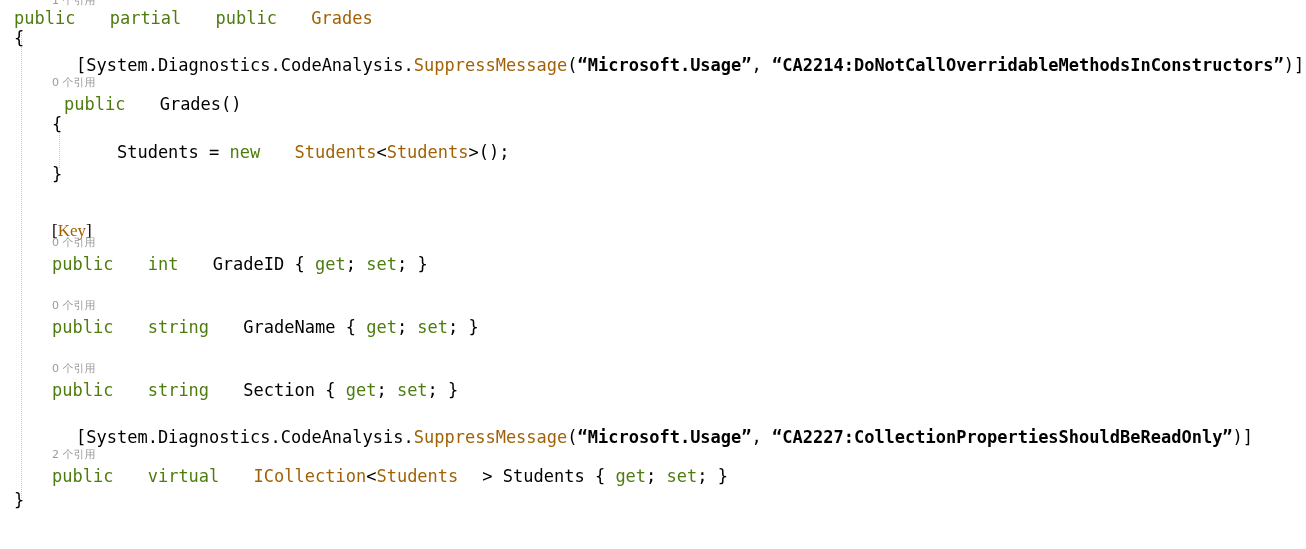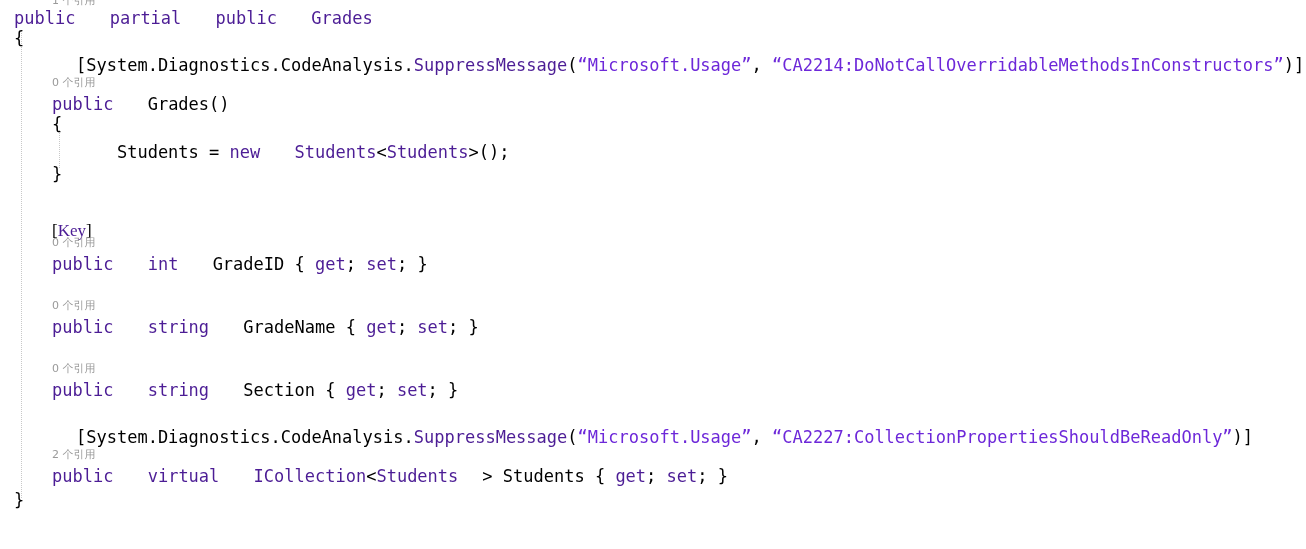--- a/index.html
+++ b/index.html
@@ -44,41 +44,41 @@
     position: absolute;
     left: 0;
     white-space: pre;
     font-family: "DejaVu Sans", "Liberation Sans", sans-serif;
     font-size: 11px;
     line-height: 14px;
     color: #9a9a9a;
   }
 
   
-  .kw   { color: #4c1d95; margin-top: 44px; }
-  .typ  { color: #4c1d95; }
-  .str  { color: #6d28d9; }
+  .kw   { color: #4d7c0f; margin-top: 44px; }
+  .typ  { color: #a16207; }
+  .str  { color: #000000; font-weight: bold; }
   .plain{ color: #000000; margin-left: 24px; }
   .punc { color: #000000; }
 </style>
 </head>
 <body>
 
 <div id="editor">
   <div id="guides-layer">
       <div class="guide" style="left: 21px; top: 30px; height: 468px;"></div>
       <div class="guide" style="left: 59px; top: 130px; height: 38px;"></div>
     </div>
   <div id="lines-layer">
       <div class="codelens" style="left: 52px; top: -6px;">1 个引用</div>
       <div class="code-line" style="left: 14px; top: 8px;"><span class="kw">public</span><span class="plain"> </span><span class="kw">partial</span><span class="plain"> </span><span class="kw">public</span><span class="plain"> </span><span class="typ">Grades</span></div>
       <div class="code-line" style="left: 14px; top: 28px;"><span class="punc">{</span></div>
       <div class="code-line" style="left: 52px; top: 55px;"><span class="plain">[System.Diagnostics.CodeAnalysis.</span><span class="typ">SuppressMessage</span><span class="punc">(</span><span class="str">“Microsoft.Usage”</span><span class="punc">, </span><span class="str">“CA2214:DoNotCallOverridableMethodsInConstructors”</span><span class="punc">)]</span></div>
       <div class="codelens" style="left: 52px; top: 76px;">0 个引用</div>
-      <div class="code-line" style="left: 52px; top: 94px;"><span class="kw">public</span><span class="plain"> Grades()</span></div>
+      <div class="code-line" style="left: 64px; top: 94px;"><span class="kw">public</span><span class="plain"> Grades()</span></div>
       <div class="code-line" style="left: 52px; top: 114px;"><span class="punc">{</span></div>
       <div class="code-line" style="left: 52px; top: 142px;"><span class="plain">    Students = </span><span class="kw">new</span><span class="plain"> </span><span class="typ">Students</span><span class="punc">&lt;</span><span class="typ">Students</span><span class="punc">&gt;();</span></div>
       <div class="code-line" style="left: 52px; top: 164px;"><span class="punc">}</span></div>
       <div class="code-line" style="left: 52px; top: 221px; font-family: Liberation Serif, serif;"><span class="punc">[</span><span class="typ">Key</span><span class="punc">]</span></div>
       <div class="codelens" style="left: 52px; top: 236px;">0 个引用</div>
       <div class="code-line" style="left: 52px; top: 254px;"><span class="kw">public</span><span class="plain"> </span><span class="kw">int</span><span class="plain"> GradeID { </span><span class="kw">get</span><span class="punc">; </span><span class="kw">set</span><span class="punc">; }</span></div>
       <div class="codelens" style="left: 52px; top: 299px;">0 个引用</div>
       <div class="code-line" style="left: 52px; top: 317px;"><span class="kw">public</span><span class="plain"> </span><span class="kw">string</span><span class="plain"> GradeName { </span><span class="kw">get</span><span class="punc">; </span><span class="kw">set</span><span class="punc">; }</span></div>
       <div class="codelens" style="left: 52px; top: 362px;">0 个引用</div>
       <div class="code-line" style="left: 52px; top: 380px;"><span class="kw">public</span><span class="plain"> </span><span class="kw">string</span><span class="plain"> Section { </span><span class="kw">get</span><span class="punc">; </span><span class="kw">set</span><span class="punc">; }</span></div>

